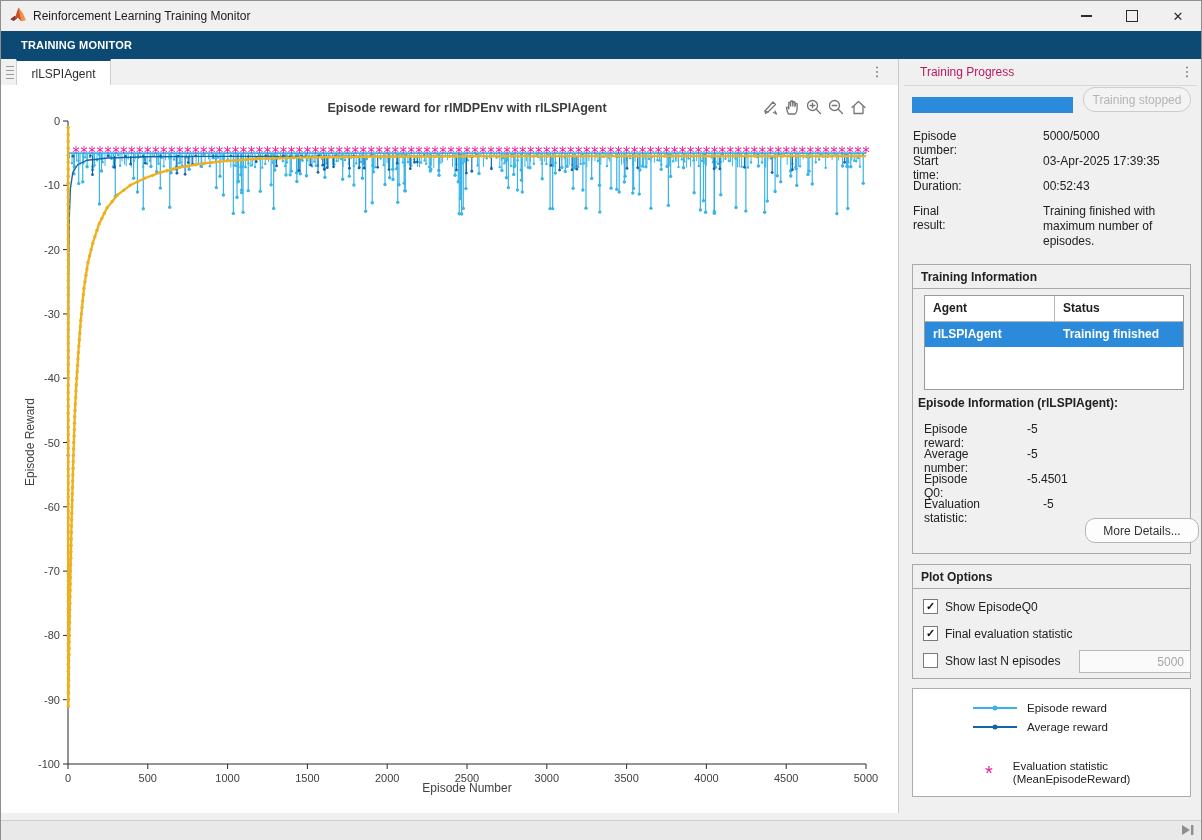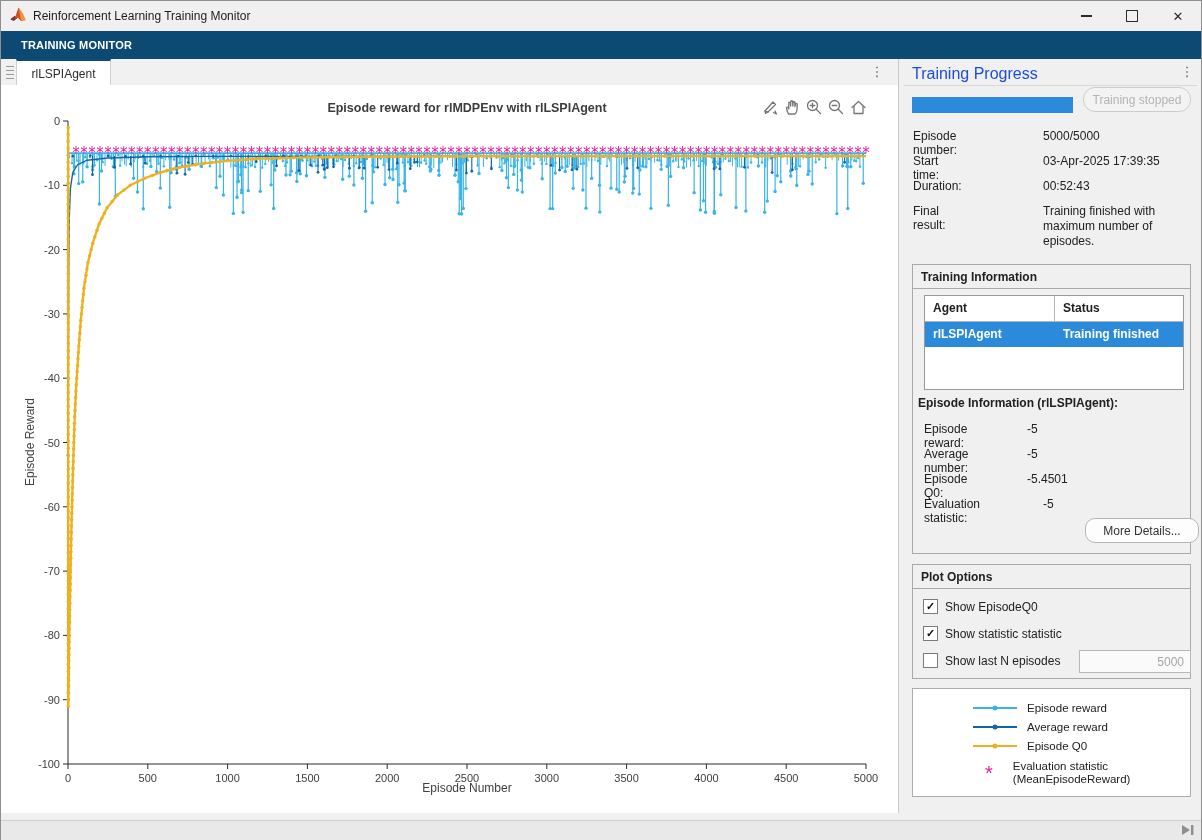--- a/index.html
+++ b/index.html
@@ -36,21 +36,21 @@
   .plottools{left:760px;top:13px;display:flex;gap:3px;}
   .plottools .ticon{width:19px;height:19px;}
   .plottools svg{stroke:#767676;fill:none;stroke-width:1.3;stroke-linecap:round;stroke-linejoin:round;}
 
   
   .vsplit{left:897px;top:58px;width:6px;height:754px;background:#f0f0f0;border-left:1px solid #c9c9c9;}
 
   
   .rpanel{left:903px;top:58px;width:293px;height:754px;background:#f0f0f0;}
   .rheader{left:0;top:0;width:293px;height:26px;border-bottom:1px solid #d8d8d8;}
-  .rheader .rtitle{left:8px;top:6px;font-size:16px;color:#1d4ed8;}
+  .rheader .rtitle{left:16px;top:6px;font-size:12px;color:#be185d;}
   .rheader .kebab{position:absolute;left:276px;top:3px;}
 
   .pbar{left:8px;top:38px;width:161px;height:16px;background:#2b8bda;}
   .stopbtn{left:179px;top:28px;width:106px;height:23px;border:1px solid #cccccc;border-radius:12px;color:#b4b4b4;font-size:12px;display:flex;align-items:center;justify-content:center;background:#f3f3f3;}
 
   .kv{font-size:12px;color:#212121;}
   .kv .k{position:absolute;left:9px;}
   .kv .v{position:absolute;left:139px;width:152px;line-height:15px;}
 
   .box{border:1px solid #a9a9a9;background:#f0f0f0;}
@@ -1611,21 +1611,21 @@
 
     <div class="abs box" style="left:8px;top:505px;width:277px;height:113px;">
       <span class="boxtitle">Plot Options</span>
       <div class="boxsep"></div>
       <div class="cbrow" style="top:34px;">
         <span class="cbox">✓</span>
         <span>Show EpisodeQ0</span>
       </div>
       <div class="cbrow" style="top:61px;">
         <span class="cbox">✓</span>
-        <span>Show statistic statistic</span>
+        <span>Final evaluation statistic</span>
       </div>
       <div class="cbrow" style="top:88px;">
         <span class="cbox"></span>
         <span>Show last N episodes</span>
         <input class="ninput" disabled="" value="5000" style="">
       </div>
     </div>
 
     <div class="abs legendbox">
       <div class="lrow" style="top:10px;">
@@ -1633,26 +1633,20 @@
             <span class="ldot" style="background: rgb(58, 180, 232);"></span>
           </span>
         <span>Episode reward</span>
       </div>
       <div class="lrow" style="top:29px;">
         <span class="lsample legend-sample" style="background: rgb(20, 100, 168);">
             <span class="ldot" style="background: rgb(20, 100, 168);"></span>
           </span>
         <span>Average reward</span>
       </div>
-      <div class="lrow" style="top:48px;">
-        <span class="lsample legend-sample" style="background: rgb(237, 177, 32);">
-            <span class="ldot" style="background: rgb(237, 177, 32);"></span>
-          </span>
-        <span>Episode Q0</span>
-      </div>
       <div class="lrow" style="top:70px;height:28px;">
         <span class="lstar" id="legend-star" style="color: rgb(232, 25, 156);">*</span>
         <span class="llabel2">
           <span>Evaluation statistic</span><br>
           <span>(MeanEpisodeReward)</span>
         </span>
       </div>
     </div>
   </div>
 

